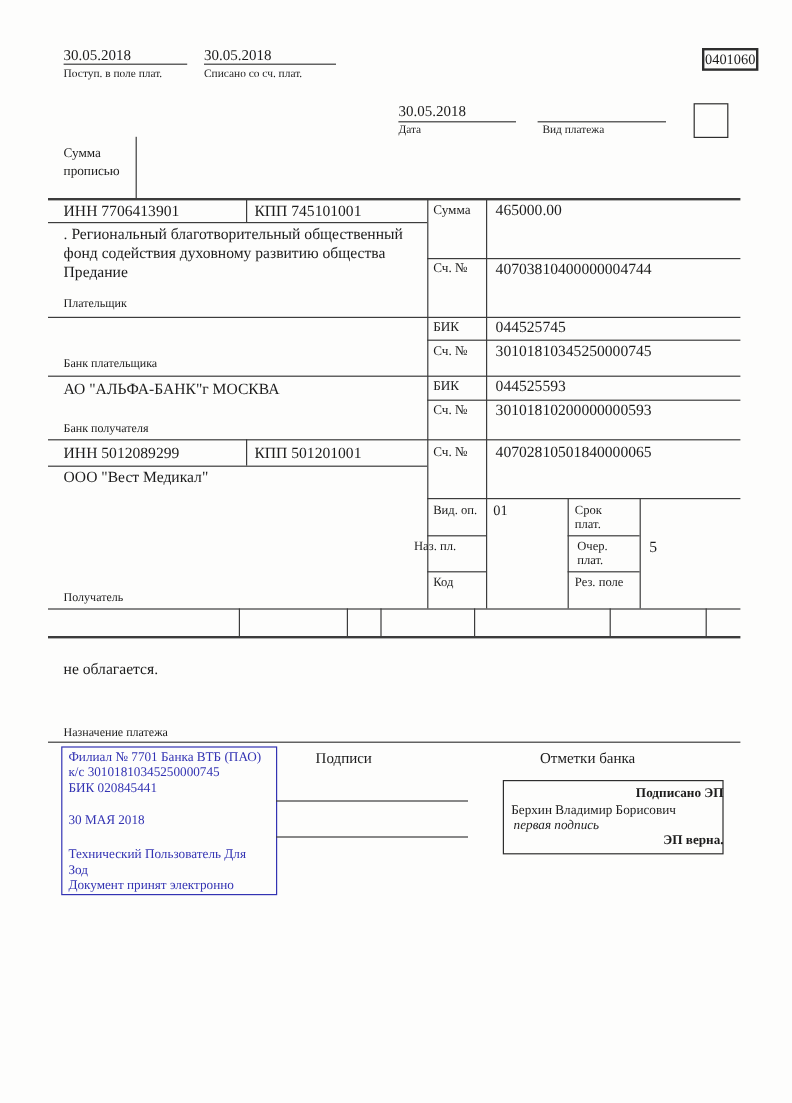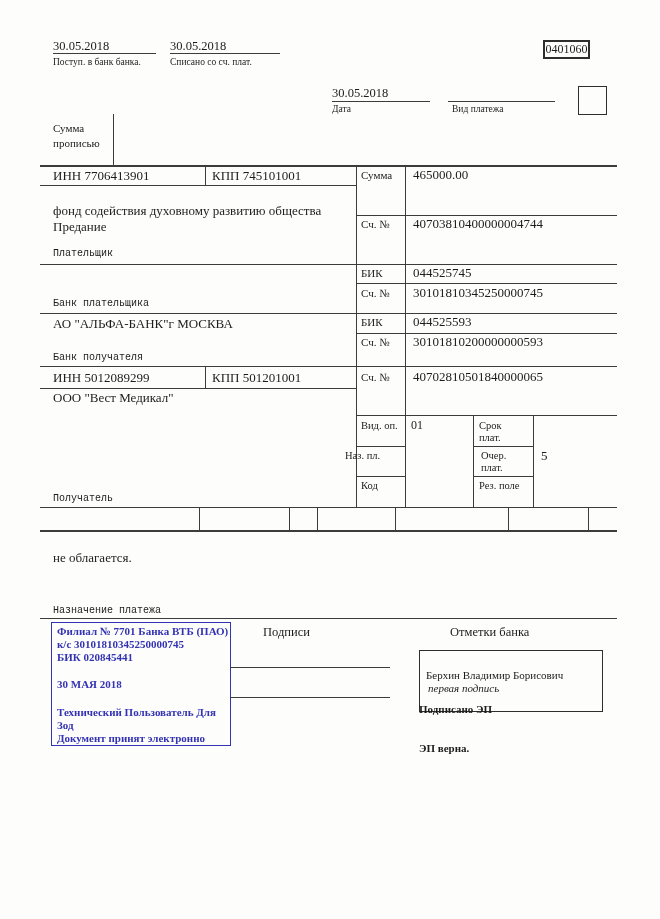--- a/index.html
+++ b/index.html
@@ -3,52 +3,52 @@
 <meta charset="utf-8">
 <style>
   html,body { margin:0; padding:0; background:#ffffff; }
   .page {
     position:relative; width:660px; height:919px; background:#fdfdfc;
     font-family:"Liberation Serif","DejaVu Serif",serif; color:#1c1c1c;
     overflow:hidden;
   }
   .t  { position:absolute; white-space:nowrap; font-size:13px; line-height:1.15; }
   .fs9  { font-size:9.5px; }
-  .fs10 { font-size:10px;font-family:Liberation Mono, monospace; }
+  .fs10 { font-size:10px; }
   .fs10h{ font-size:10.5px; }
   .fs11 { font-size:11px; }
   .fs12 { font-size:12px; }
   .fs125{ font-size:12.5px; }
   .title { font-family:"Liberation Sans","DejaVu Sans",sans-serif; font-weight:bold; font-size:13.5px; }
   .hl { position:absolute; height:1px; background:#3c3c3c; }
   .hl2{ height:2px; }
   .vl { position:absolute; width:1px; background:#3c3c3c; }
   .box { position:absolute; box-sizing:border-box; background:transparent; }
   .code-box { border:2px solid #2e2e2e; text-align:center; font-size:12px; line-height:14px; }
   .ptype-box { border:1.5px solid #2e2e2e; }
   .stamp-blue { border:1.5px solid #3333b3; }
-  .blue { color:#3333b3;font-weight:bold; }
+  .blue { color:#3333b3; }
   .esign-box { border:1.5px solid #2e2e2e; }
-  .center { text-align:left; white-space:nowrap;margin-top:48px; }
+  .center { text-align:right; white-space:nowrap; }
   .b { font-weight:bold; }
   .i { font-style:italic; }
 </style>
 </head>
 <body>
 
 <div class="page">
 
   <span class="t fs125" style="left:53px;top:39px">30.05.2018</span>
   <span class="t fs125" style="left:170px;top:39px">30.05.2018</span>
   <div class="hl" style="left:53px;top:53px;width:103px"></div>
   <div class="hl" style="left:170px;top:53px;width:110px"></div>
-  <span class="t fs9" style="left:53px;top:57px">Поступ. в банк банка.</span>
+  <span class="t fs9" style="left:53px;top:57px">Поступ. в поле плат.</span>
   <span class="t fs9" style="left:170px;top:57px">Списано со сч. плат.</span>
 
-  <div class="box code-box" style="left:543px;top:40px;width:47px;height:19px">
+  <div class="box code-box" style="left:585px;top:40px;width:47px;height:19px">
     <span>0401060</span>
   </div>
 
   <span class="t fs125" style="left:332px;top:86px">30.05.2018</span>
   <div class="hl" style="left:332px;top:101px;width:98px"></div>
   <div class="hl" style="left:448px;top:101px;width:107px"></div>
   <span class="t fs9" style="left:332px;top:104px">Дата</span>
   <span class="t fs9" style="left:452px;top:104px">Вид платежа</span>
   <div class="box ptype-box" style="left:578px;top:86px;width:29px;height:29px"></div>
 
@@ -85,20 +85,21 @@
   <div class="vl" style="left:317px;top:507px;height:23px"></div>
   <div class="vl" style="left:395px;top:507px;height:23px"></div>
   <div class="vl" style="left:508px;top:507px;height:23px"></div>
   <div class="vl" style="left:588px;top:507px;height:23px"></div>
 
   <span class="t" style="left:53px;top:169px">ИНН 7706413901</span>
   <span class="t" style="left:212px;top:169px">КПП 745101001</span>
   <span class="t fs11" style="left:361px;top:169px">Сумма</span>
   <span class="t" style="left:413px;top:168px">465000.00</span>
 
+  <span class="t" style="left:53px;top:188px">. Региональный благотворительный общественный</span>
   <span class="t" style="left:53px;top:204px">фонд содействия духовному развитию общества</span>
   <span class="t" style="left:53px;top:220px">Предание</span>
   <span class="t fs11" style="left:361px;top:218px">Сч. №</span>
   <span class="t" style="left:413px;top:217px">40703810400000004744</span>
   <span class="t fs10" style="left:53px;top:248px">Плательщик</span>
 
   <span class="t fs11" style="left:361px;top:267px">БИК</span>
   <span class="t" style="left:413px;top:266px">044525745</span>
   <span class="t fs11" style="left:361px;top:287px">Сч. №</span>
   <span class="t" style="left:413px;top:286px">30101810345250000745</span>

